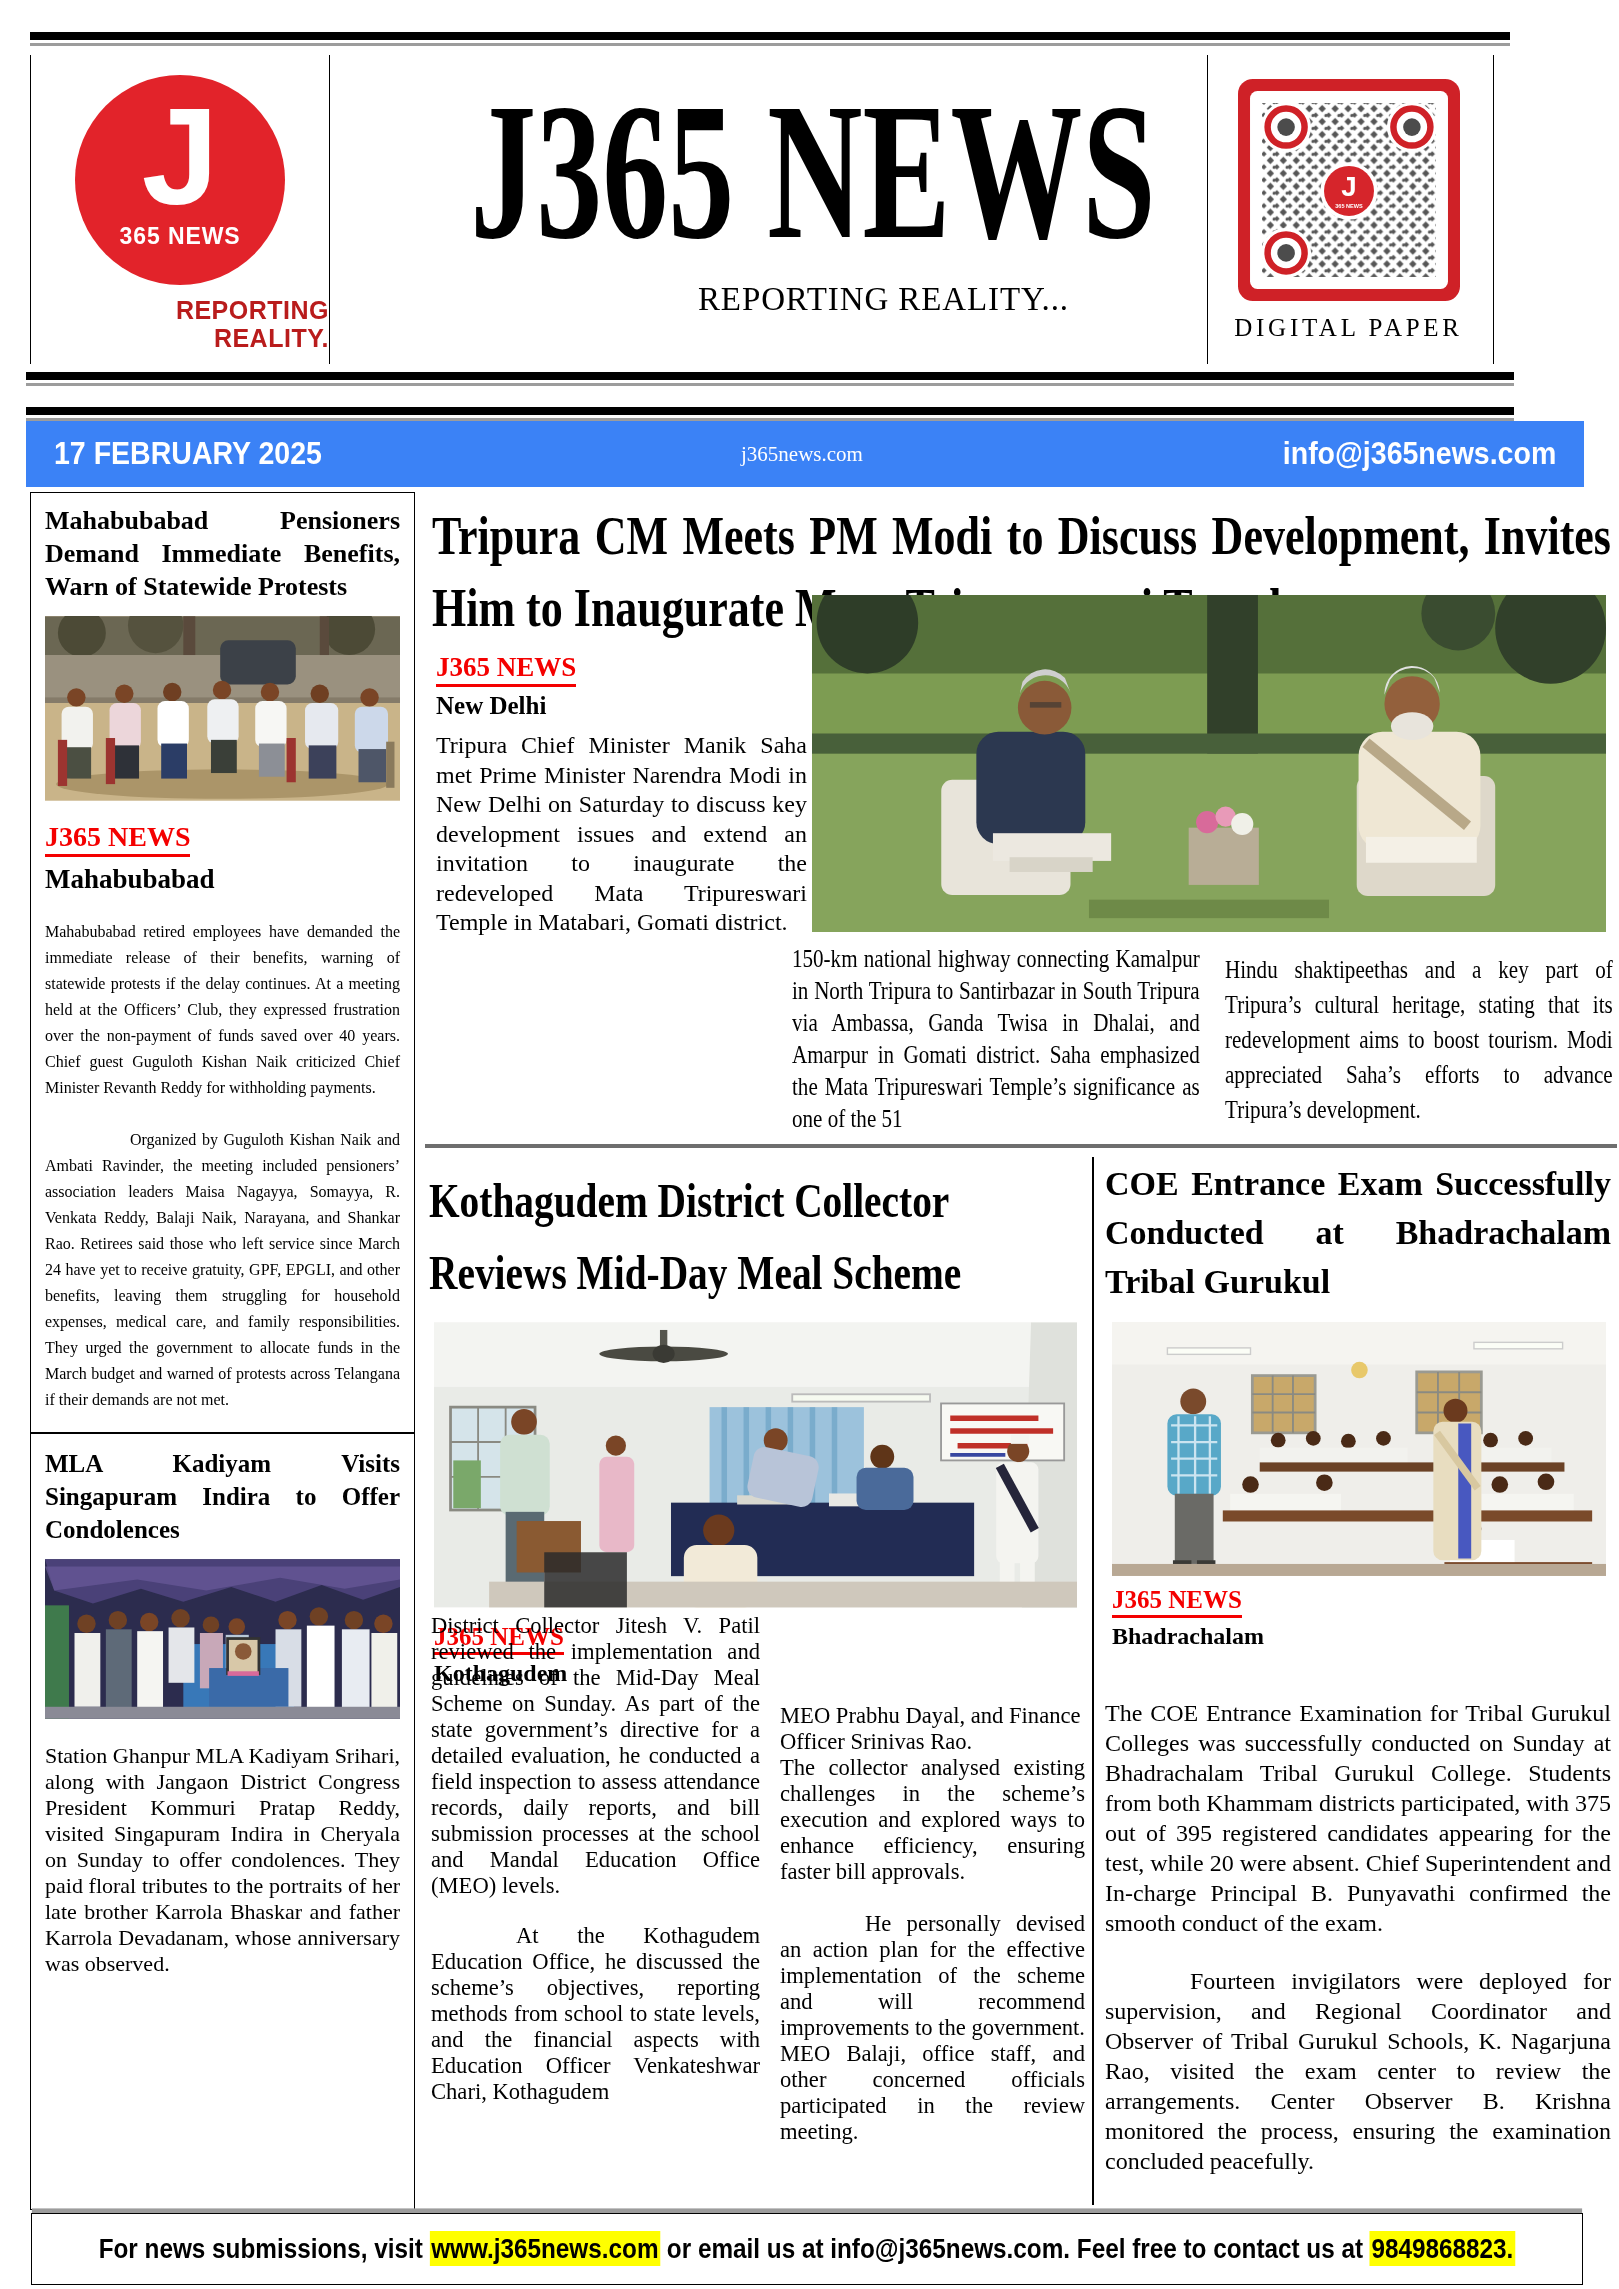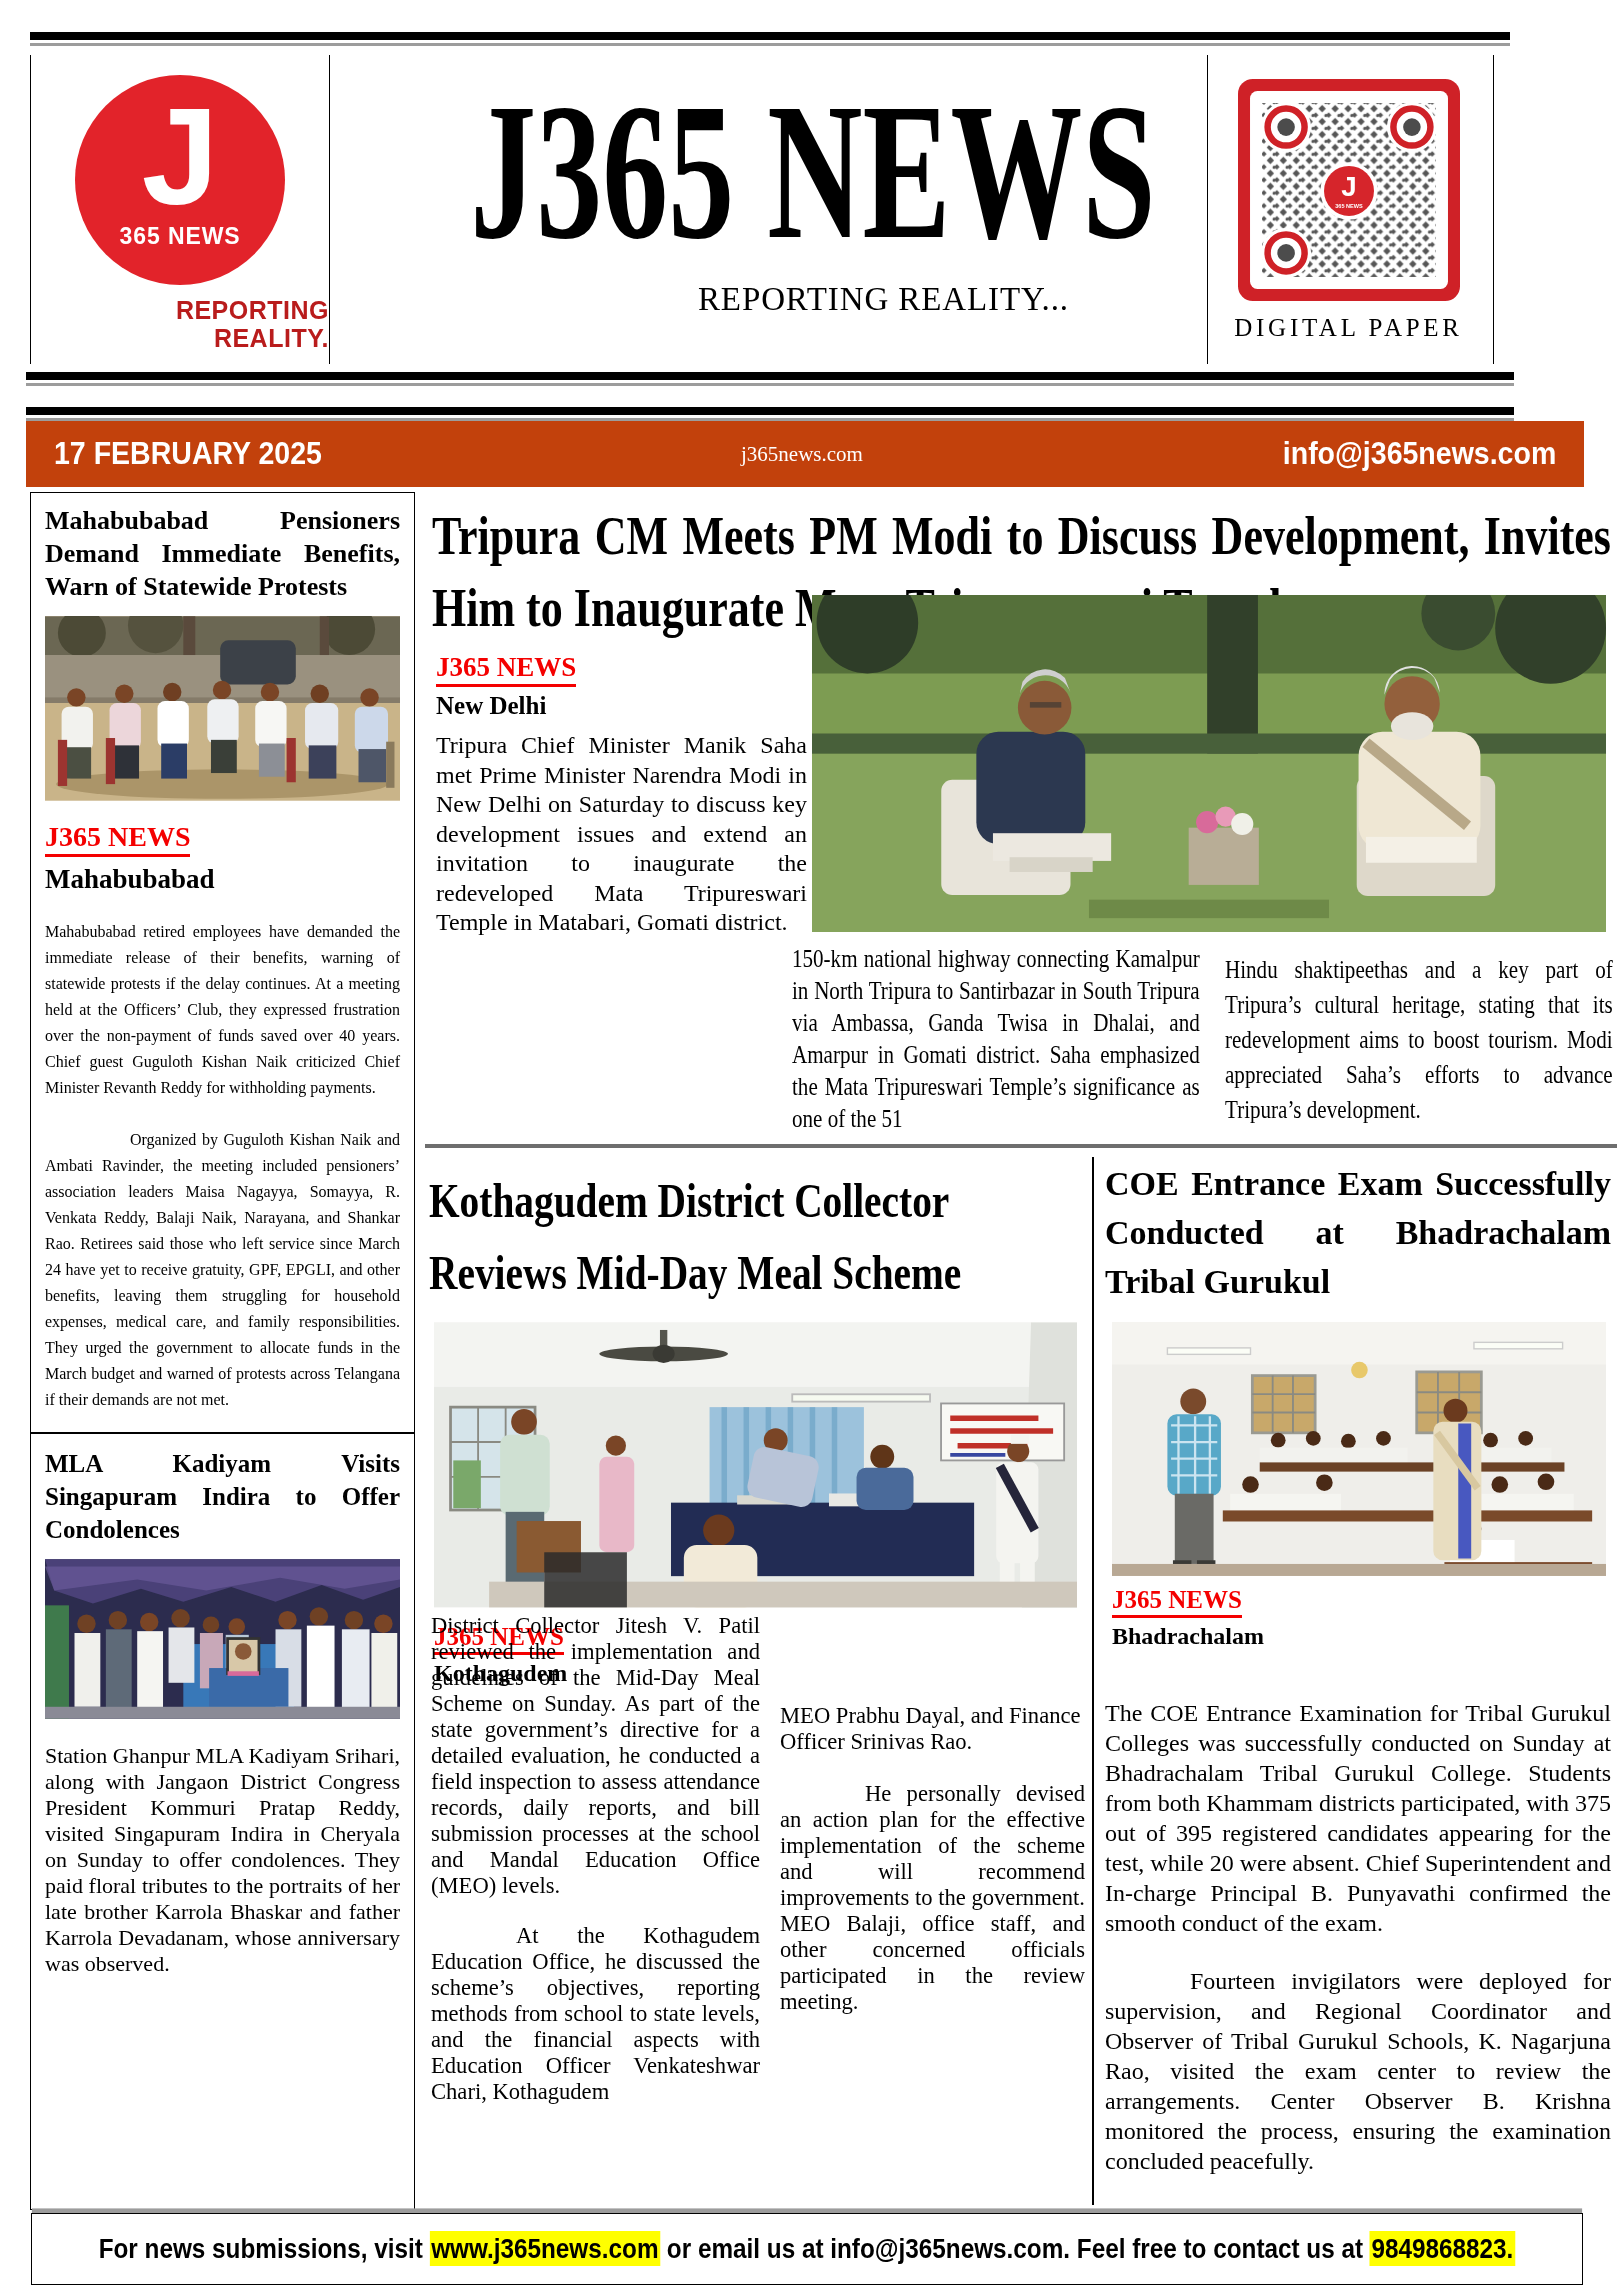--- a/index.html
+++ b/index.html
@@ -20,21 +20,21 @@
   .mh-qr{width:281px;text-align:center;}
   .logo-circle{width:210px;height:210px;border-radius:50%;background:#e2232a;margin:20px auto 0;position:relative;}
   .logo-j{position:absolute;left:0;right:0;top:7.4px;color:#fff;font-family:"Liberation Sans","DejaVu Sans",sans-serif;font-weight:bold;font-size:138px;line-height:148px;}
   .logo-badge{position:absolute;left:0;right:0;top:148px;color:#fff;font-family:"Liberation Sans","DejaVu Sans",sans-serif;font-weight:bold;font-size:23px;letter-spacing:0.9px;}
   .logo-tagline{margin-top:11px;text-align:right;font-family:"Liberation Sans","DejaVu Sans",sans-serif;font-weight:bold;font-size:25px;line-height:28px;color:#b91c1c;letter-spacing:0.5px;}
   .paper-title{margin-top:24px;text-align:center;font-weight:bold;font-size:194px;line-height:185px;white-space:nowrap;transform:scaleX(0.68);transform-origin:50% 0;}
   .paper-subtitle{margin-top:16.6px;text-align:right;padding-right:138px;font-size:33px;letter-spacing:0.9px;}
   .qr-box{width:222px;height:222px;margin:24px auto 0;display:block;}
   .qr-caption{margin-top:13px;font-size:25px;letter-spacing:3.7px;}
   
-  .redbar{background:#c2410c;display:flex;align-items:center;justify-content:space-between;padding:0 28px;box-sizing:border-box;}
+  .redbar{background:#3b82f6;display:flex;align-items:center;justify-content:space-between;padding:0 28px;box-sizing:border-box;}
   .redbar .d{color:#fff;font-family:"Liberation Sans","DejaVu Sans",sans-serif;font-weight:bold;font-size:31px;transform:scaleX(0.92);transform-origin:0 50%;white-space:nowrap;}
   .redbar .w{color:#fff;font-size:21px;white-space:nowrap;}
   .redbar .e{color:#fff;font-family:"Liberation Sans","DejaVu Sans",sans-serif;font-weight:bold;font-size:31px;transform:scaleX(0.92);transform-origin:100% 50%;white-space:nowrap;}
   
   .leftbox{border:1.8px solid #000;box-sizing:border-box;padding:11px 14px;}
   h3.small-head{margin:0;font-size:26px;line-height:33px;font-weight:bold;text-align:justify;}
   .byline-src{display:inline-block;color:#f40000;font-weight:bold;border-bottom:3.7px solid #f40000;padding-bottom:0.9px;}
   .byline-loc{font-weight:bold;}
   .body-txt{text-align:justify;}
   .body-txt p{margin:0;}
@@ -371,20 +371,21 @@
   <div class="byline-src" style="font-size:25px;">J365 NEWS</div>
   <div class="byline-loc" style="font-size:24px;margin-top:5.5px;">Kothagudem</div>
 </div>
 
 <div class="abs body-txt" style="left:431px;top:1613px;width:329px;font-size:22.6px;line-height:26px;">
   <p>District Collector Jitesh V. Patil reviewed the implementation and guidelines of the Mid-Day Meal Scheme on Sunday. As part of the state government’s directive for a detailed evaluation, he conducted a field inspection to assess attendance records, daily reports, and bill submission processes at the school and Mandal Education Office (MEO) levels.</p>
   <p class="indent" style="margin-top:24px;">At the Kothagudem Education Office, he discussed the scheme’s objectives, reporting methods from school to state levels, and the financial aspects with Education Officer Venkateshwar Chari, Kothagudem</p>
 </div>
 <div class="abs body-txt" style="left:780px;top:1703px;width:305px;font-size:22.6px;line-height:26px;">
   <p style="text-align:left;">MEO Prabhu Dayal, and Finance Officer Srinivas Rao.</p>
+  <p>The collector analysed existing challenges in the scheme’s execution and explored ways to enhance efficiency, ensuring faster bill approvals.</p>
   <p class="indent" style="margin-top:26px;">He personally devised an action plan for the effective implementation of the scheme and will recommend improvements to the government. MEO Balaji, office staff, and other concerned officials participated in the review meeting.</p>
 </div>
 
 <div class="abs" style="left:1105px;top:1159px;width:506px;">
   <h2 class="coe-head">COE Entrance Exam Successfully Conducted at Bhadrachalam Tribal Gurukul</h2>
 </div>
 
 <svg class="abs photo" viewBox="0 0 535 275" style="left:1112px;top:1322px;width:494px;height:254px;">
   <rect width="535" height="275" fill="#efeeea"></rect>
   <rect width="535" height="46" fill="#f5f4f0"></rect>

